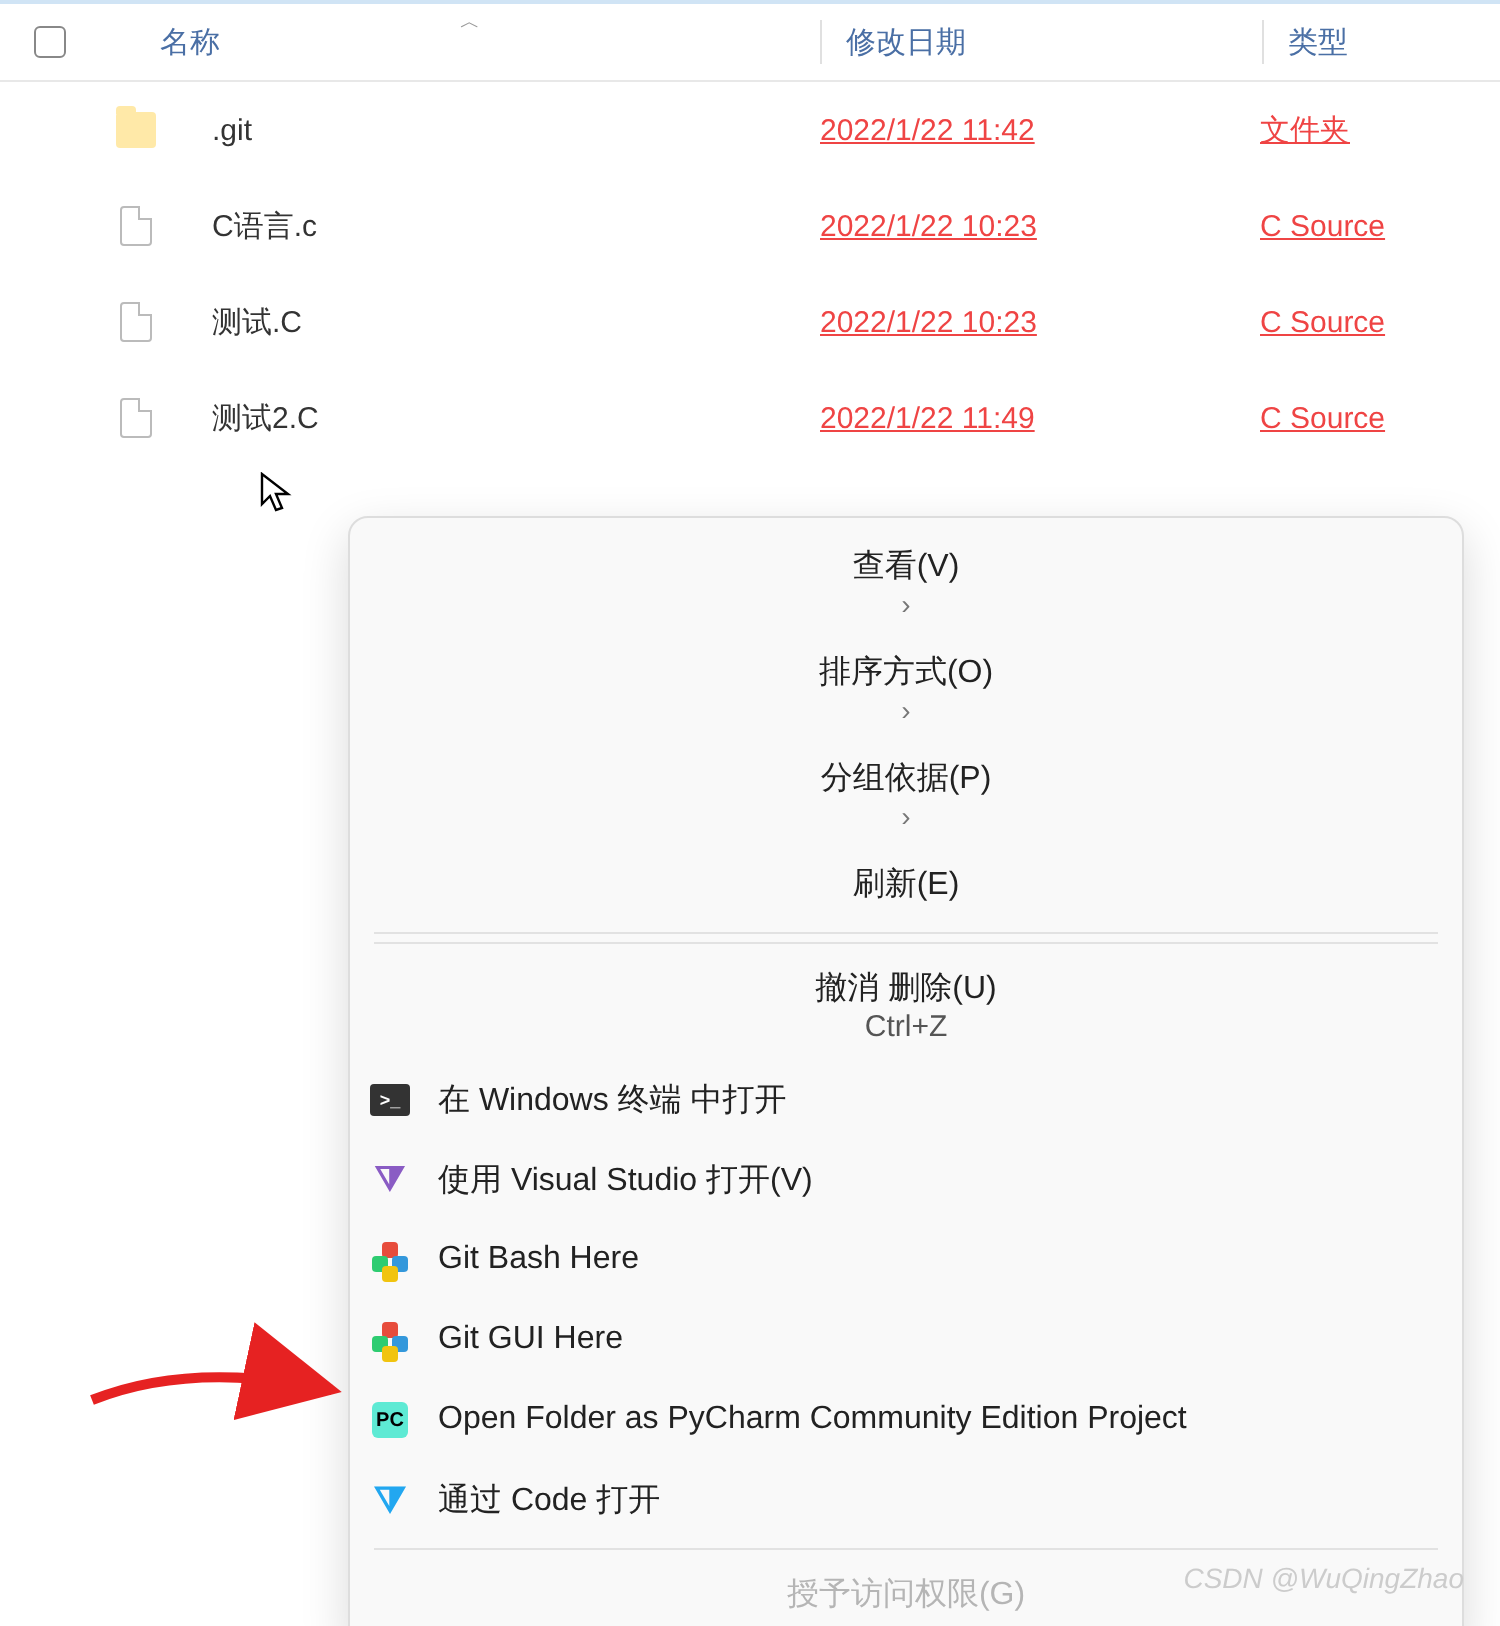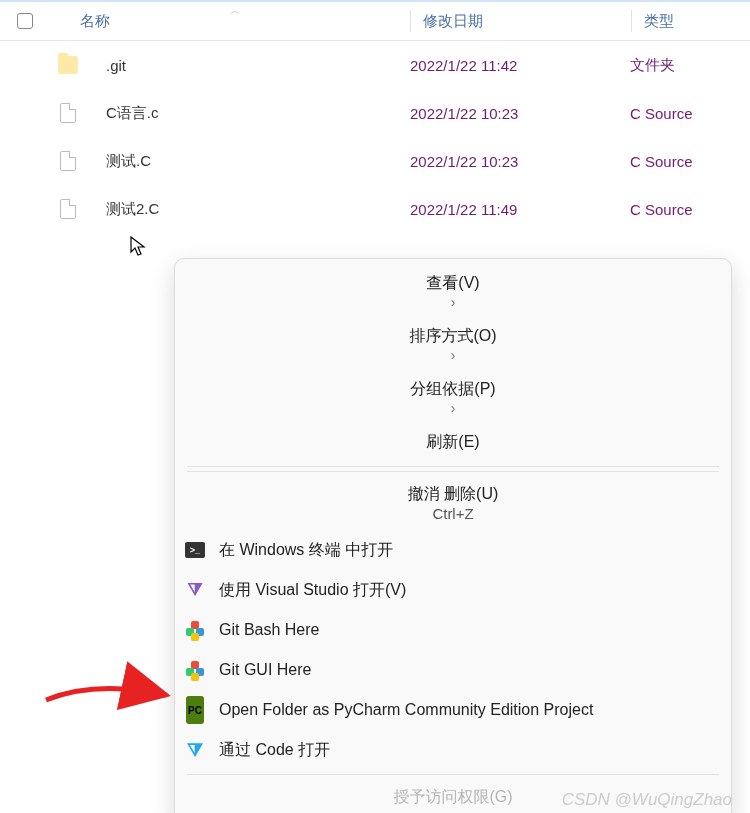--- a/index.html
+++ b/index.html
@@ -53,21 +53,22 @@
       padding: 14px 0;
     }
     .file-row .col-name {
       display: flex;
       align-items: center;
       gap: 28px;
       color: #333;
       padding-left: 8px;
     }
     .file-row .col-date, .file-row .col-type {
-      color: #701a75;
+      color: #ef4444;
+      text-decoration: underline;
     }
     .icon {
       width: 20px;
       height: 20px;
       display: flex;
       align-items: center;
       justify-content: center;
       flex-shrink: 0;
     }
     .folder-icon {
@@ -161,42 +162,42 @@
     }
     .arrow-annotation {
       position: absolute;
       left: 36px;
       top: 620px;
       pointer-events: none;
     }
     .watermark {
       position: absolute;
       right: 18px;
-      bottom: 3px;
+      bottom: 16px;
       color: #ccc;
-      font-size: 17px;
+      font-size: 14px;
       font-style: italic;
       pointer-events: none;
     }
     .terminal-icon {
       width: 20px; height: 16px; background: #333; border-radius: 2px;
       display:flex; align-items:center; justify-content:center;
       color:#fff; font-size:9px; font-weight:bold;
     }
     .vs-icon { color: #8a5cc4; font-weight: bold; font-size: 17px; }
     .git-icon {
       width: 18px; height: 18px; position: relative;
     }
     .git-icon span { position:absolute; width:8px; height:8px; border-radius:2px; }
     .git-icon .r{background:#e74c3c;top:0;left:5px;}
     .git-icon .g{background:#2ecc71;top:7px;left:0;}
     .git-icon .b{background:#3498db;top:7px;left:10px;}
     .git-icon .y{background:#f1c40f;top:12px;left:5px;}
     .pycharm-icon {
-      width:18px;height:28px;background:#4d7c0f;border-radius:3px;
+      width:18px;height:18px;background:#5eead4;border-radius:3px;
       display:flex;align-items:center;justify-content:center;
       color:#000;font-size:10px;font-weight:bold;
     }
     .vscode-icon { color:#22a7f0; font-size:18px; font-weight:bold; }
   </style>
 </head>
 <body>
 
 <div class="header-row">
   <span class="sort-indicator">︿</span>

